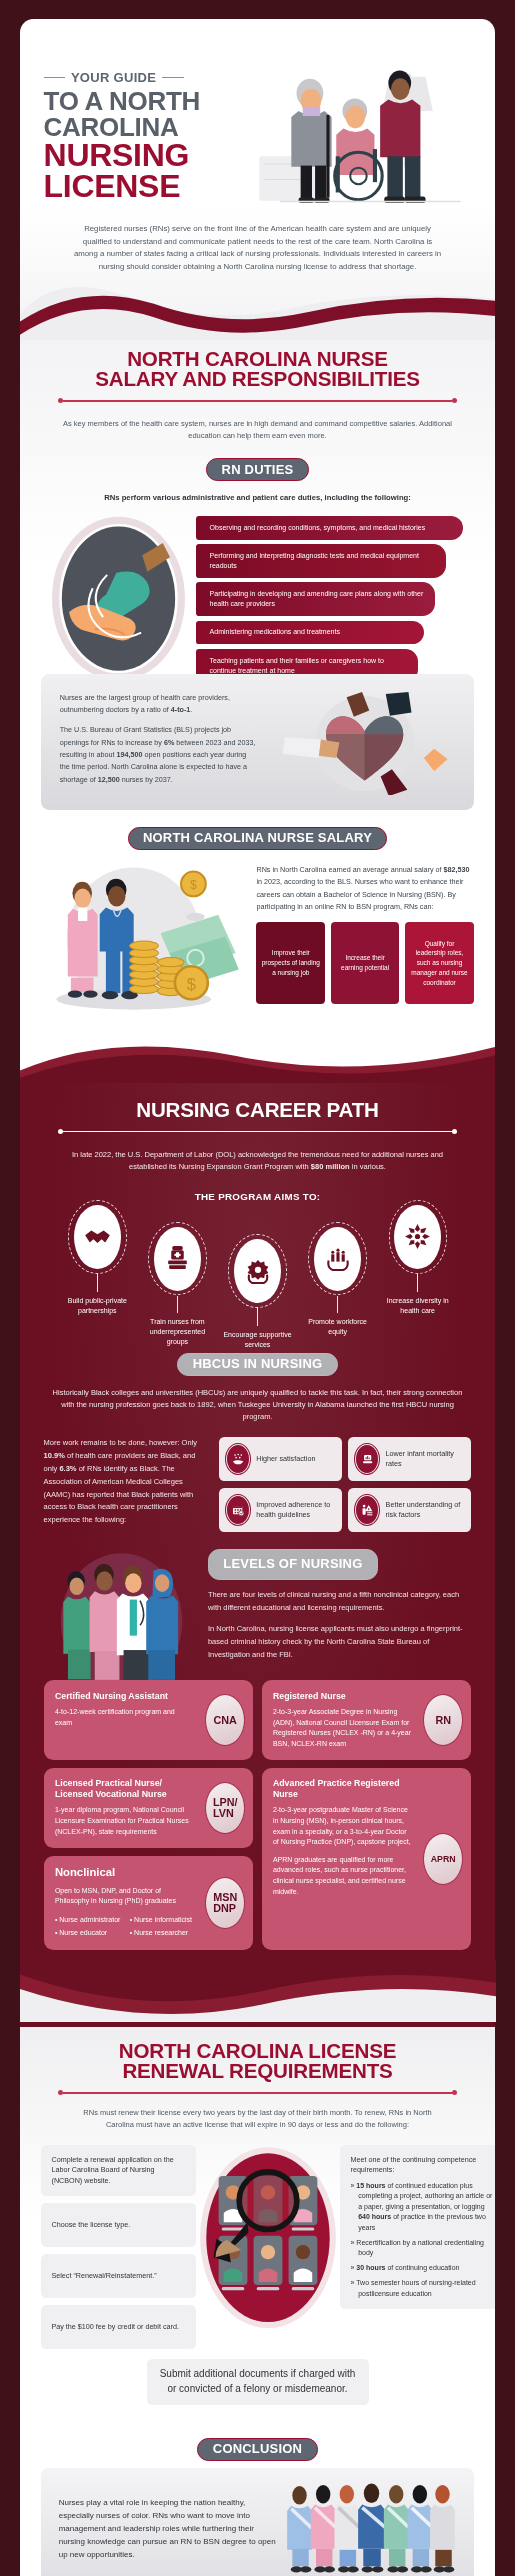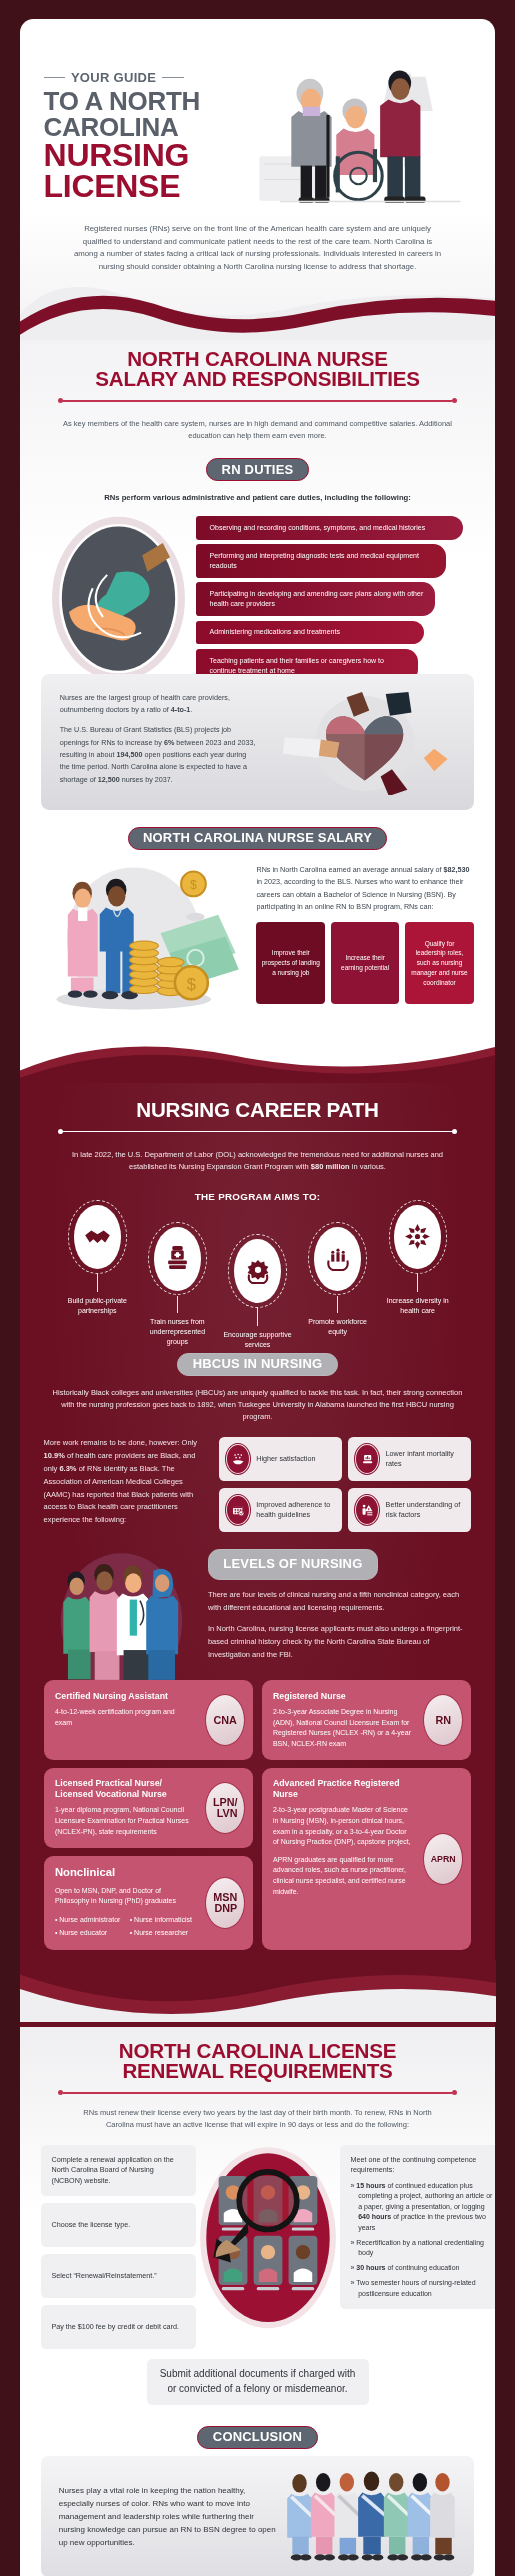--- a/index.html
+++ b/index.html
@@ -190,21 +190,21 @@
   }
   .lvl h4 { font-size: 8.8px; font-weight: 700; line-height: 1.22; margin-bottom: 5.7px; padding-right: 49px; }
   .lvl p { font-size: 7px; line-height: 1.52; padding-right: 49px; }
   .lvl p + p { margin-top: 6.7px; }
   .lvl-badge {
     position: absolute; right: 8.2px; top: 50%; transform: translateY(-50%);
     width: 40px; height: 52px; border-radius: 50%;
     background: linear-gradient(160deg,#f6eef0,#dcc6cc);
     border: 1.5px solid #a8314f;
     display: flex; align-items: center; justify-content: center;
-    color: #5d0b1e; font-weight: 700; font-size: 10.8px; line-height: 1.0; text-align: right;
+    color: #5d0b1e; font-weight: 700; font-size: 10.8px; line-height: 1.0; text-align: left;
   }
   .lvl-badge small { display: block; font-size: 10.8px; }
   .bullets { display: flex; gap: 9.3px; margin-top: 6.2px; padding-right: 49px; }
   .bullets ul { list-style: none; }
   .bullets li { font-size: 7px; line-height: 1.9; }
   .bullets li::before { content: "• "; }
 
   
   .renew-grid { display: flex; padding: 14.4px 21.6px 0; gap: 0; align-items: flex-start; }
   .rn-col { width: 155px; flex: 0 0 155px; display: flex; flex-direction: column; gap: 7.2px; }
@@ -708,21 +708,21 @@
       </div>
       <div class="divider">
         <span class="dot"></span>
         <span class="bar"></span>
         <span class="dot"></span>
       </div>
       <div class="sec-lead" style="padding:11.3px 57px 0;">RNs must renew their license every two years by the last day of their birth month. To renew, RNs in North Carolina must have an active license that will expire in 90 days or less and do the following:</div>
 
       <div class="renew-grid">
         <div class="rn-col">
-          <div class="rn-box">Complete a renewal application on the North Carolina Board of Nursing (NCBON) website.</div>
+          <div class="rn-box">Complete a renewal application on the Labor Carolina Board of Nursing (NCBON) website.</div>
           <div class="rn-box">Choose the license type.</div>
           <div class="rn-box">Select “Renewal/Reinstatement.”</div>
           <div class="rn-box">Pay the $100 fee by credit or debit card.</div>
         </div>
 
         <div class="rn-mid">
           <svg width="144" height="206" viewBox="0 0 280 400" aria-hidden="true">
             <ellipse cx="140" cy="180" rx="132" ry="176" fill="#f3e3e7"></ellipse>
             <ellipse cx="140" cy="180" rx="120" ry="164" fill="#9b1033"></ellipse>
             <g>
@@ -766,21 +766,21 @@
               <li>Recertification by a national credentialing body</li>
               <li><b>30 hours</b><span> of continuing education</span></li>
               <li>Two semester hours of nursing-related postlicensure education</li>
             </ul>
           </div>
         </div>
       </div>
 
       <div class="rn-bottom">Submit additional documents if charged with or convicted of a felony or misdemeanor.</div>
 
-      <div class="pill-row" style="margin-top:21px;position:relative;z-index:5;">
+      <div class="pill-row" style="margin-top:33px;position:relative;z-index:5;">
         <span class="pill">CONCLUSION</span>
       </div>
       <div class="concl">
         <div class="concl-text">Nurses play a vital role in keeping the nation healthy, especially nurses of color. RNs who want to move into management and leadership roles while furthering their nursing knowledge can pursue an RN to BSN degree to open up new opportunities.</div>
         <div class="concl-art">
           <svg width="170" height="90" viewBox="0 0 330 175" aria-hidden="true">
             <g>
               <ellipse cx="26" cy="24" rx="14" ry="18" fill="#5b3a22"></ellipse>
               <path d="M10 44 q16 10 32 0 l8 10 v76 h-48 v-76z" fill="#9ebfe6"></path>
               <rect x="12" y="128" width="32" height="34" fill="#8fb2dd"></rect>

